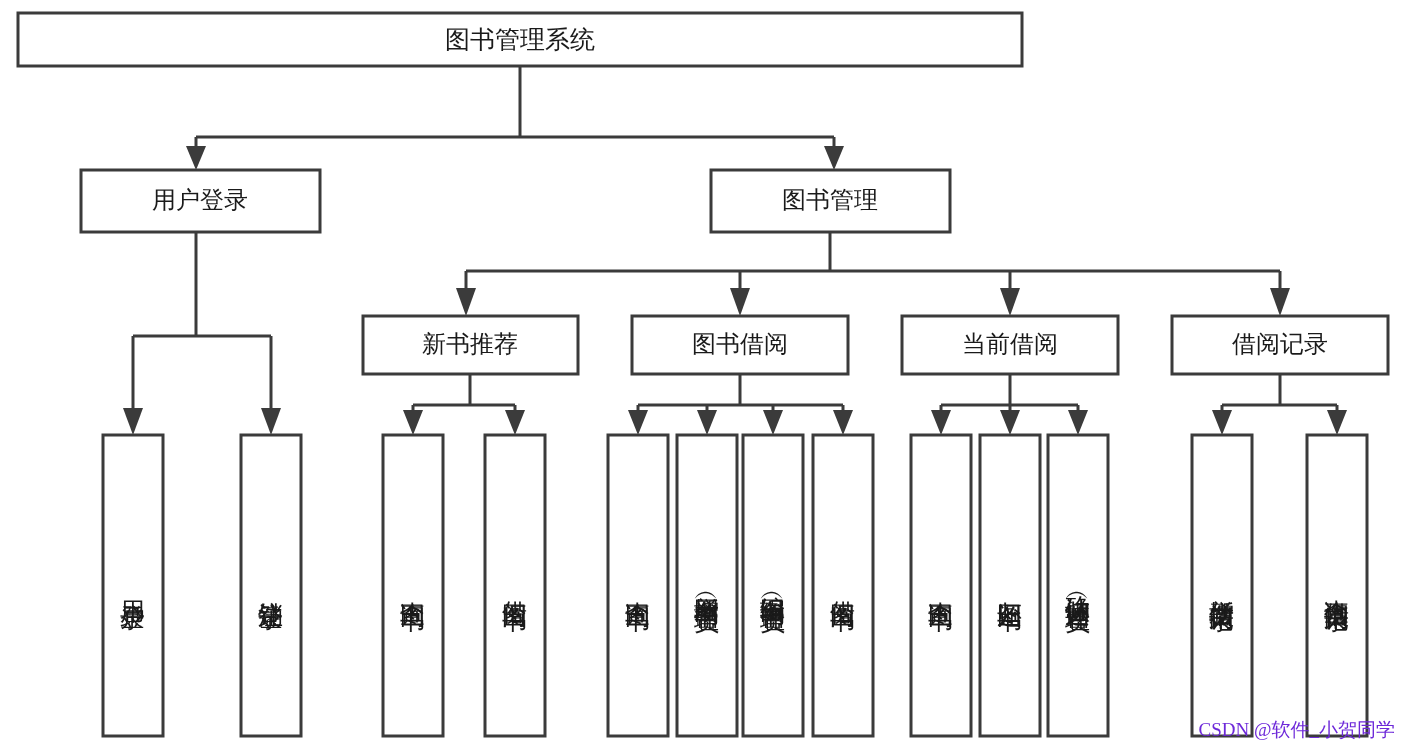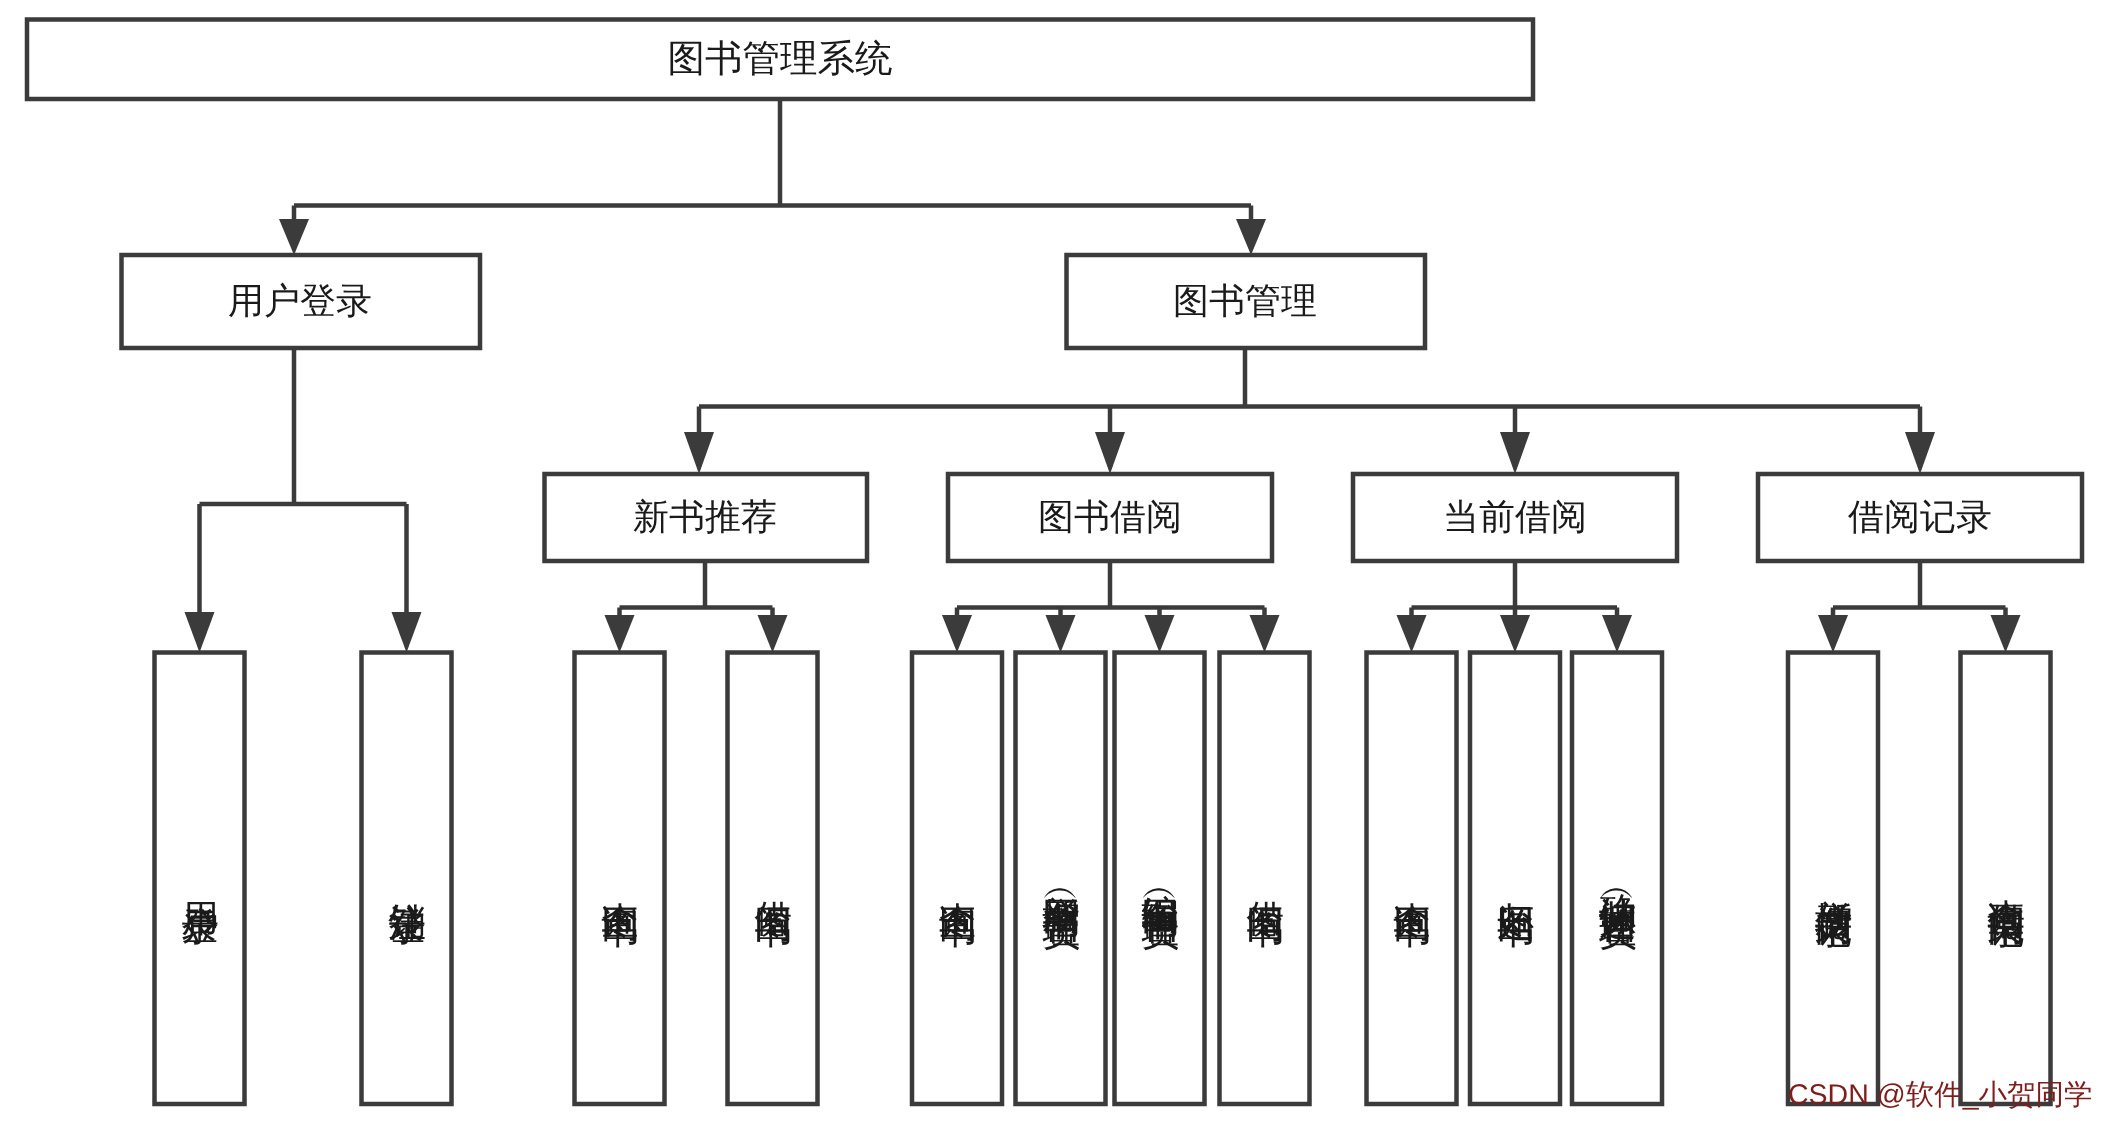--- a/index.html
+++ b/index.html
@@ -52,23 +52,23 @@
     stroke-linecap: butt;
   }
   .arrow-head {
     fill: #3b3b3b;
     stroke: none;
   }
   .watermark {
     position: absolute;
     right: 10px;
     bottom: 4px;
-    font-family: Liberation Sans, sans-serif;
+    font-family: Liberation Serif, serif;
     font-size: 19px;
-    color: #7f1d1d;
+    color: #6d28d9;
     white-space: nowrap;
     pointer-events: none;
     user-select: none;
   }
 </style>
 </head>
 <body>
 
 <div id="diagram-root">
 

